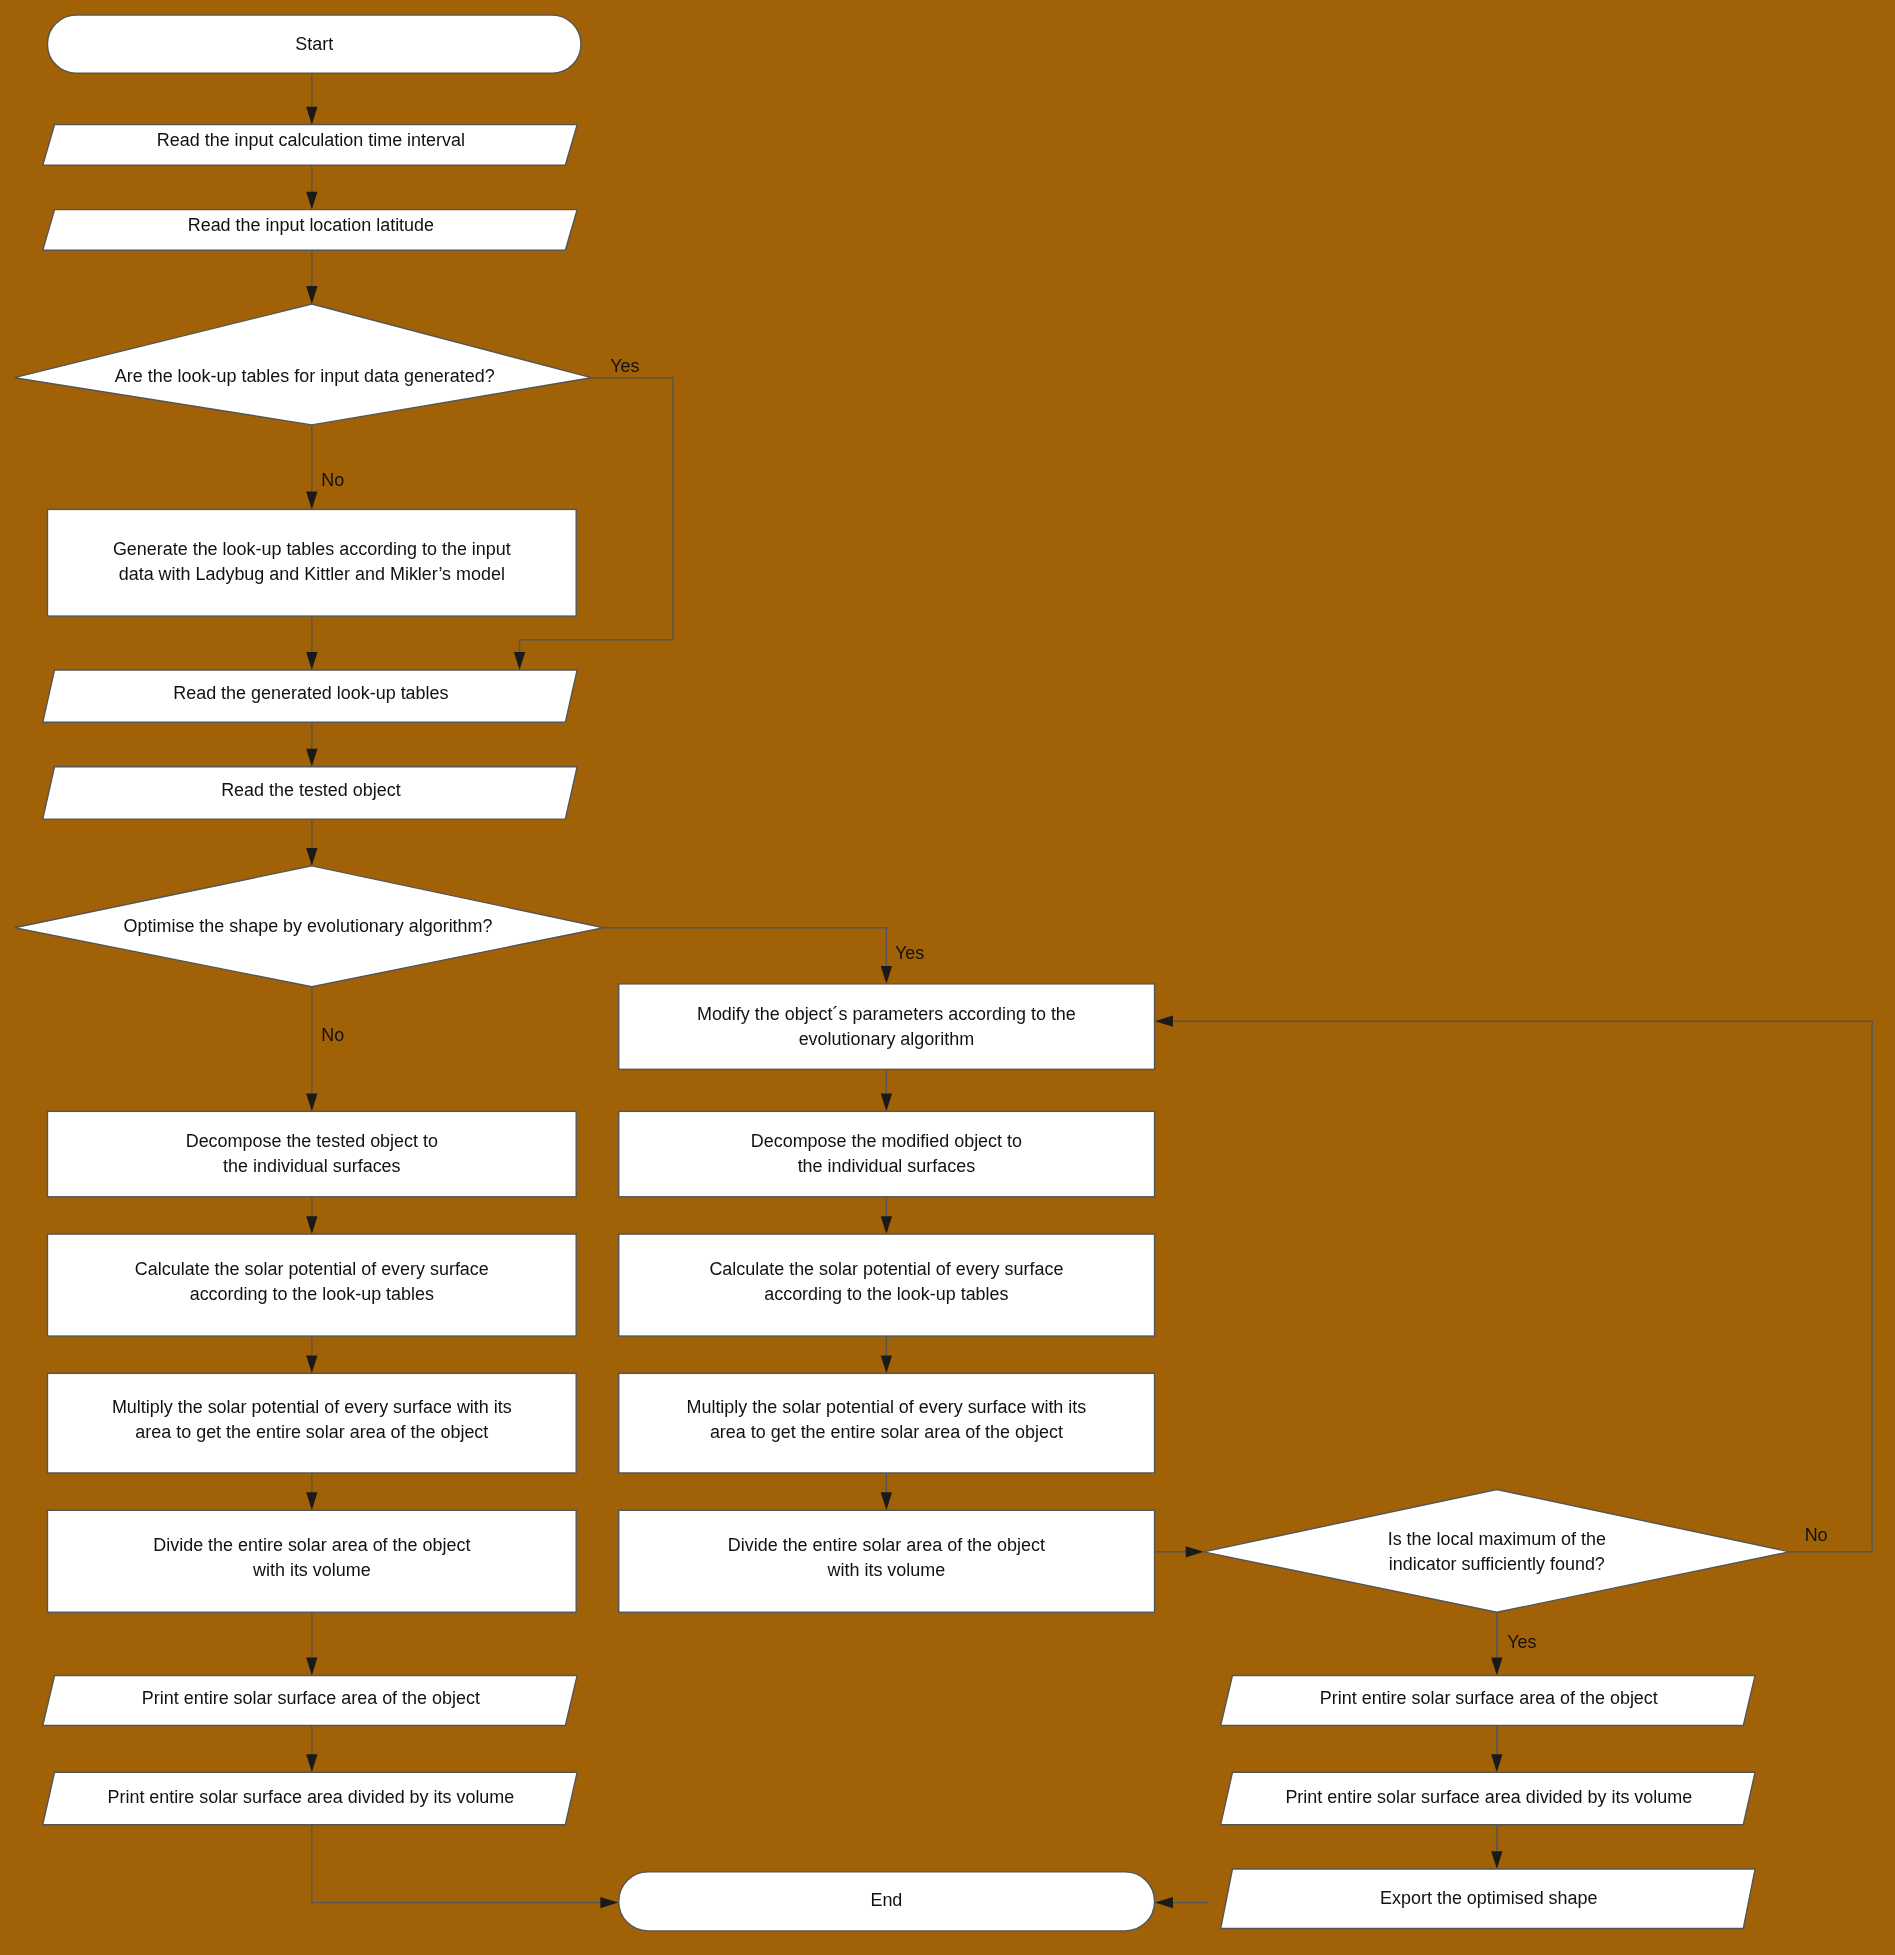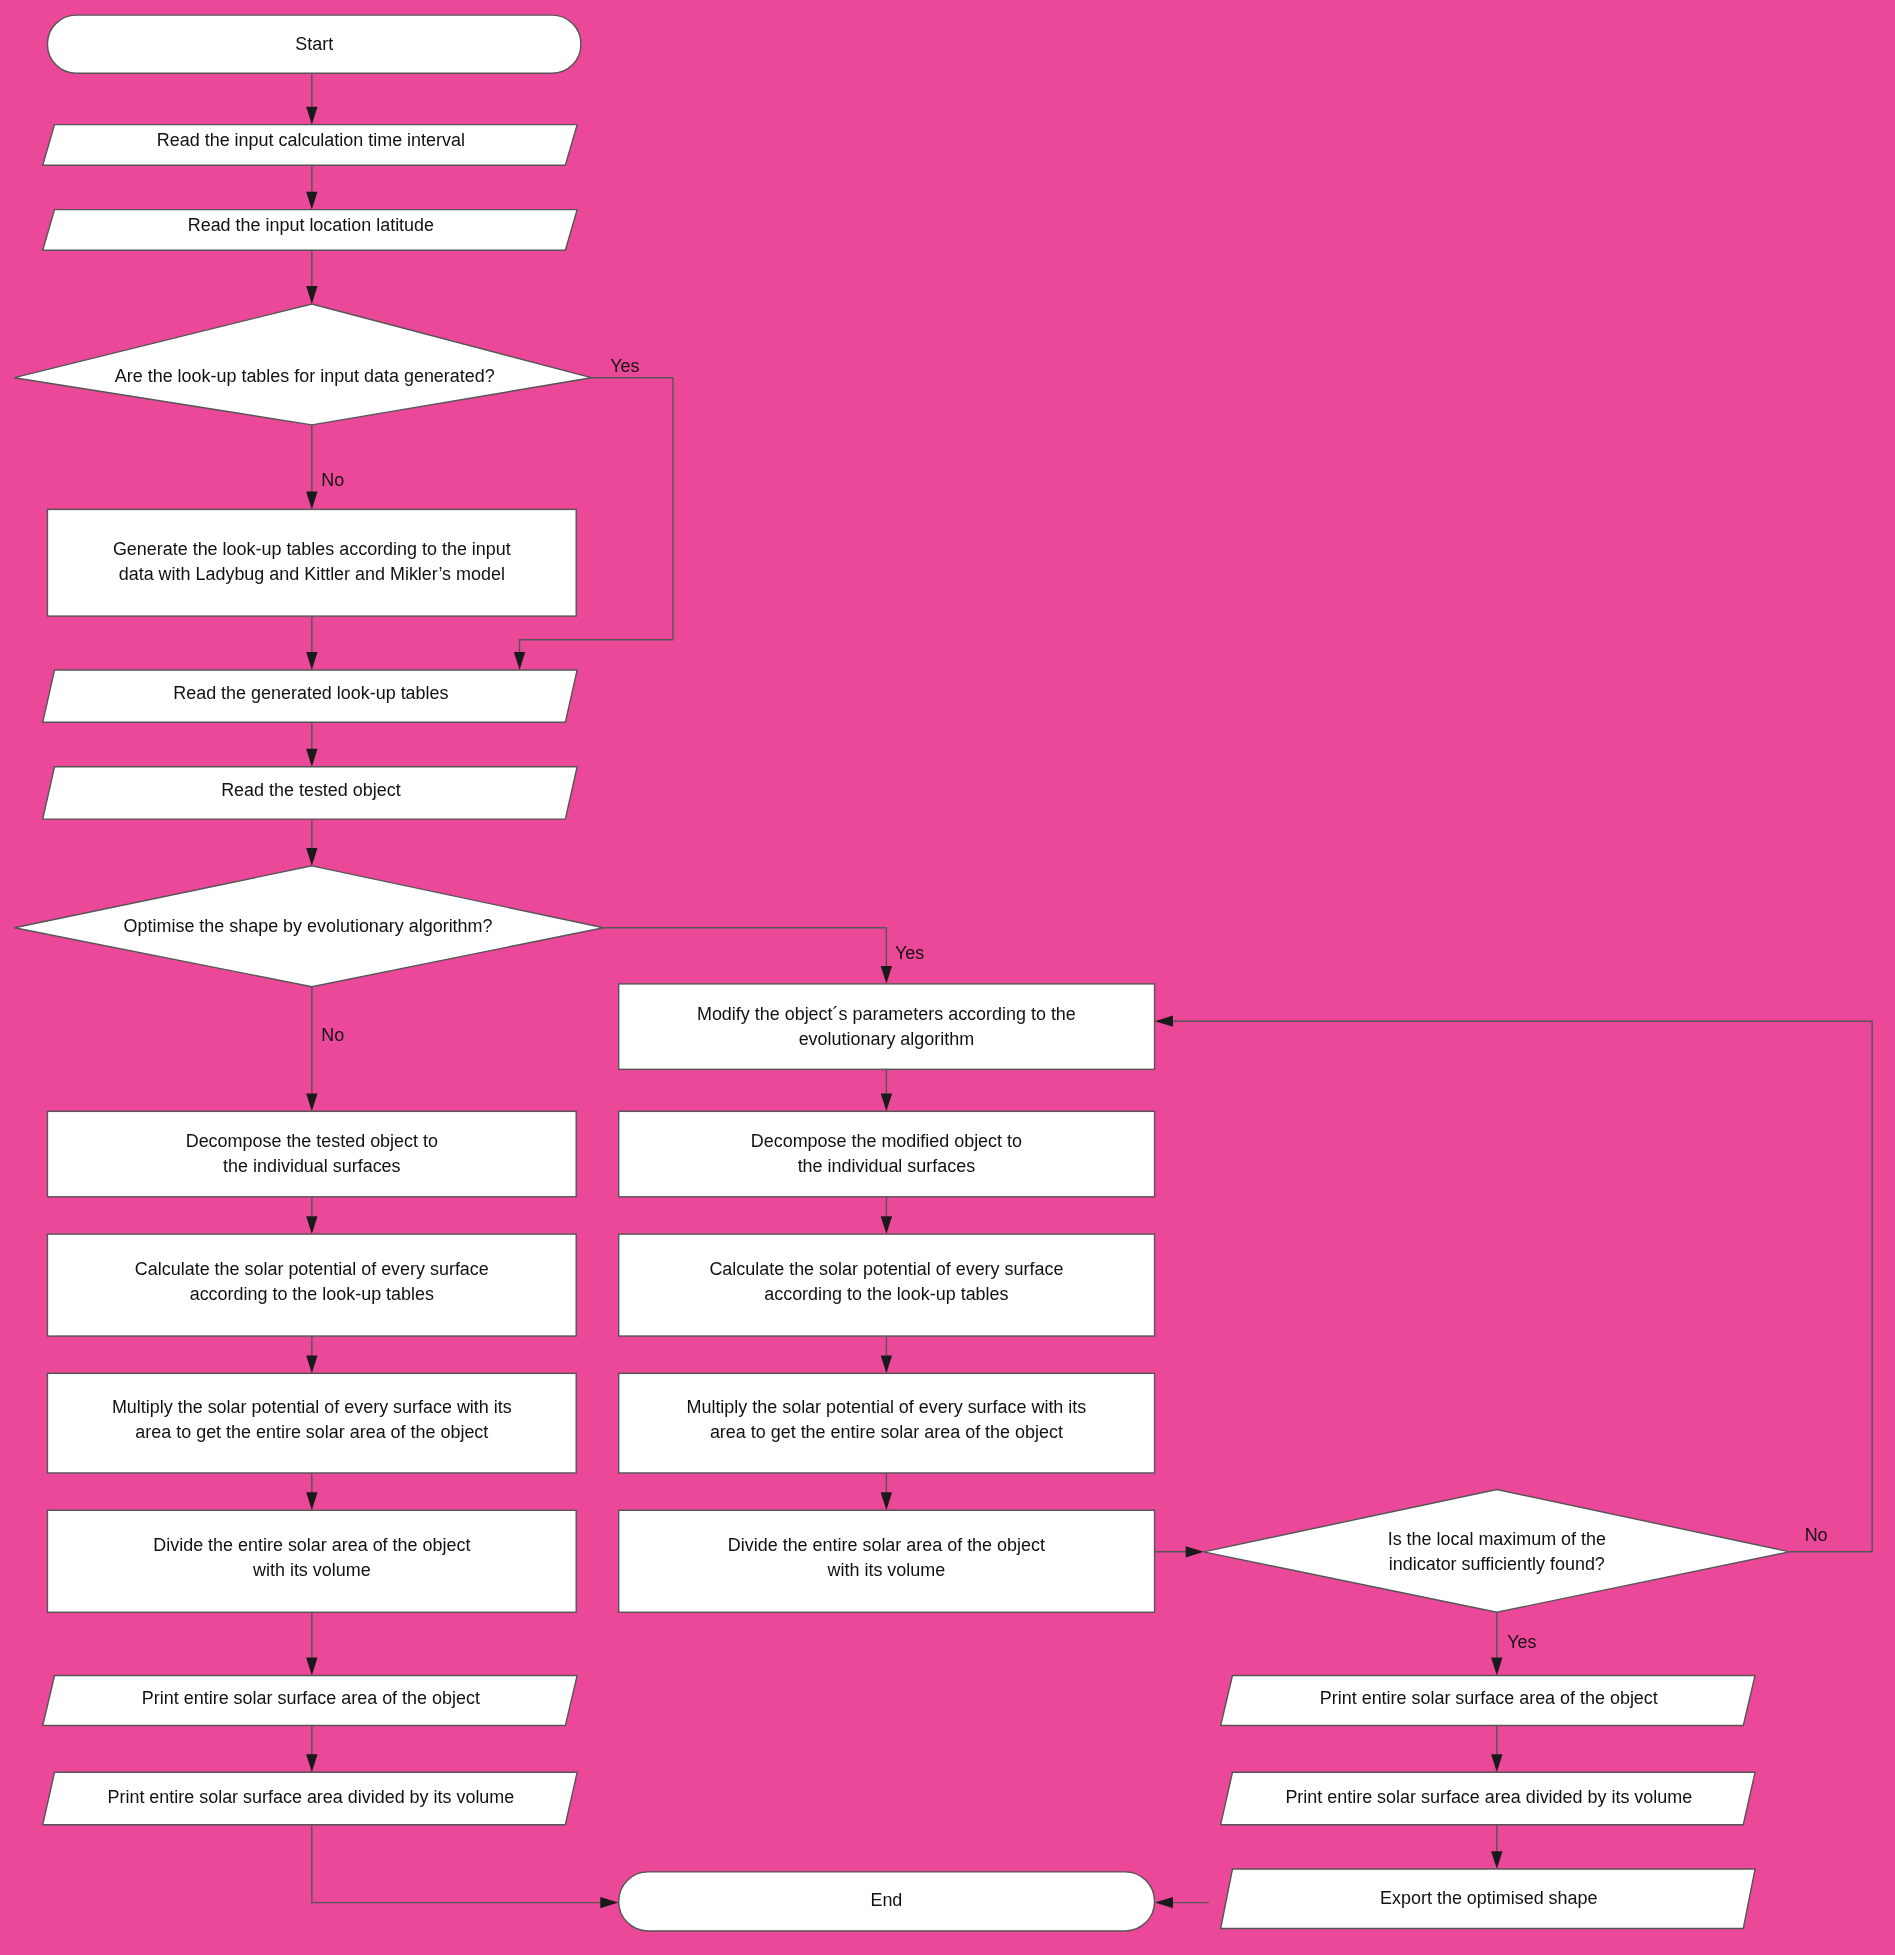--- a/index.html
+++ b/index.html
@@ -4,21 +4,21 @@
 <style>
   html, body {
     margin: 0;
     padding: 0;
     background: #ffffff;
   }
   #flowchart-root {
     position: relative;
     width: 1896px;
     height: 1955px;
-    background: #ec4899;
+    background: #a16207;
     font-family: "Liberation Sans", sans-serif;
   }
   svg.fc {
     display: block;
     width: 1896px;
     height: 1955px;
   }
   .shape {
     fill: #ffffff;
     stroke: #555555;

